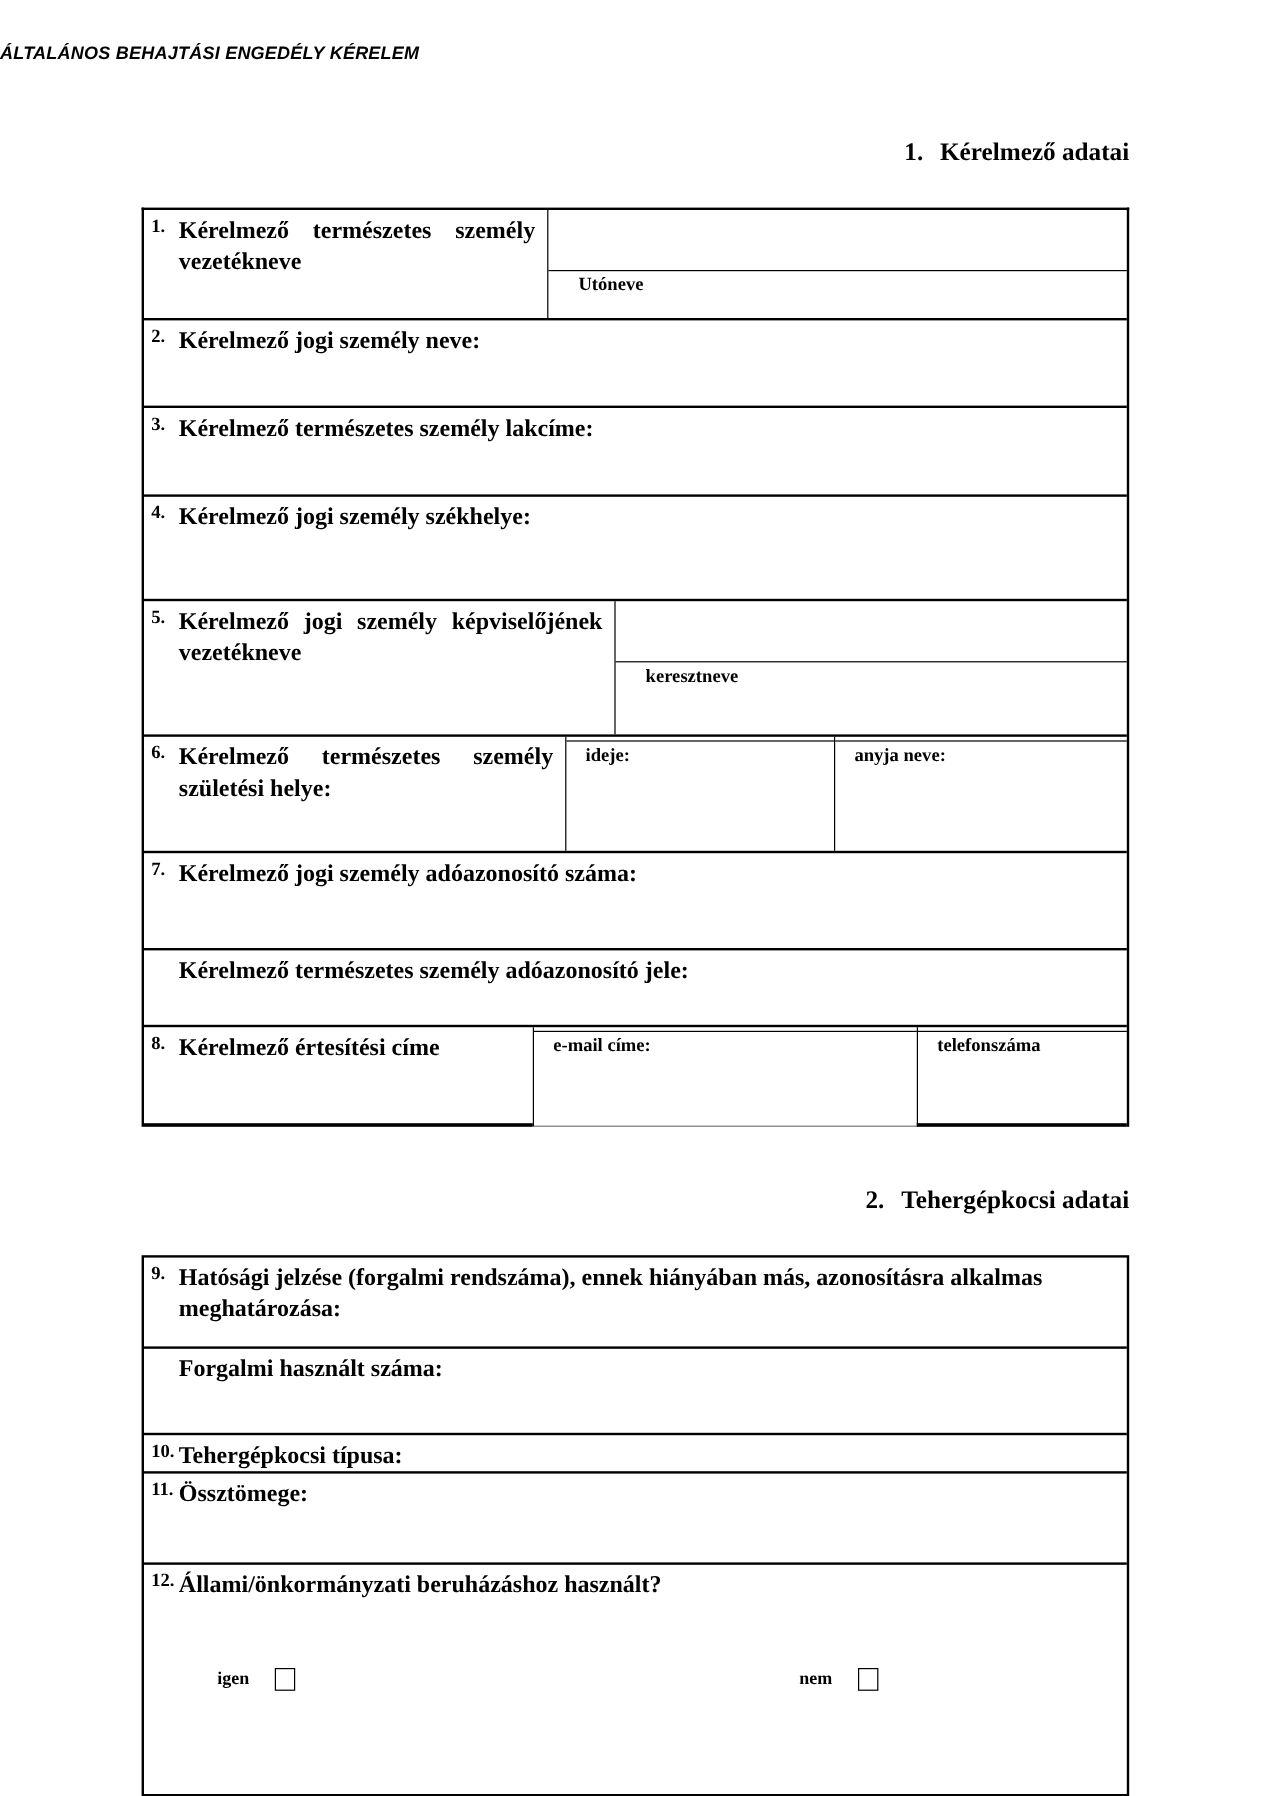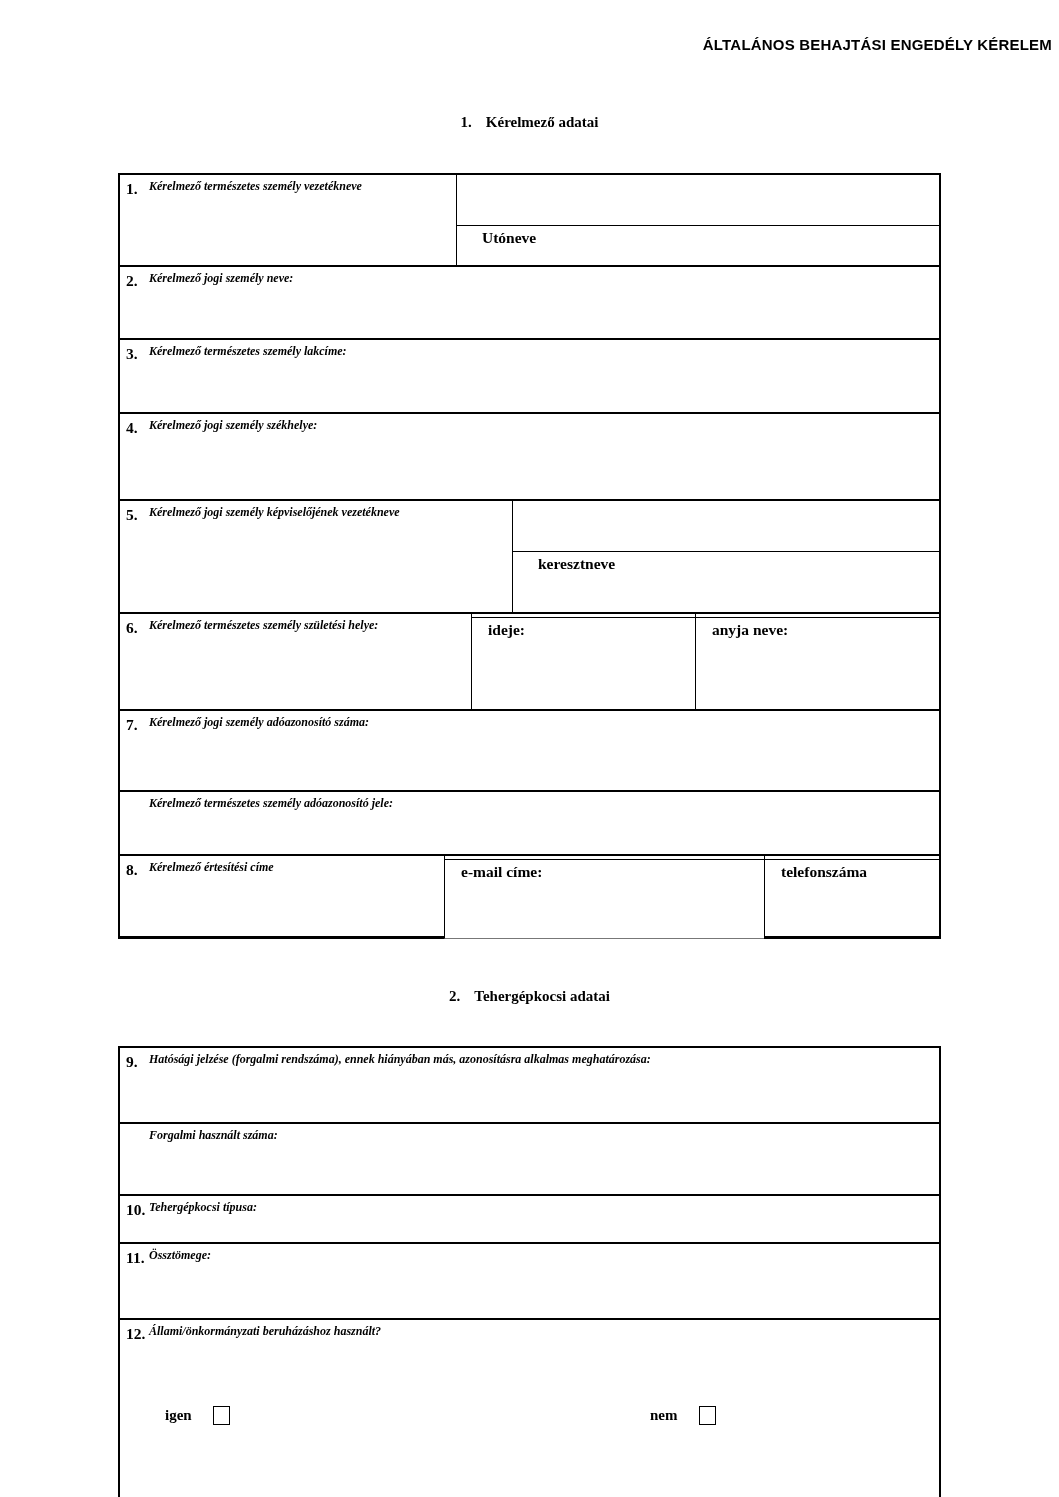--- a/index.html
+++ b/index.html
@@ -6,27 +6,27 @@
   .page{
     position:relative;
     width:1059px;height:1497px;
     background:#ffffff;
     font-family:"Liberation Serif","DejaVu Serif",serif;
     color:#000;
     overflow:hidden;
   }
   .doc-title{
     position:absolute;top:36px;left:0;width:1052px;
-    text-align:right;
+    text-align:left;
     font-family:"Liberation Sans","DejaVu Sans",sans-serif;
-    font-weight:bold;font-size:15px;letter-spacing:.2px;
+    font-weight:bold;font-size:15px;letter-spacing:.2px;font-style:italic;
   }
   .sec-heading{
     position:absolute;left:118px;width:823px;
-    text-align:center;font-weight:bold;font-size:15px;
+    text-align:right;font-weight:bold;font-size:21px;
   }
   .sec-heading .sec-num{display:inline-block;margin-right:14px;}
   .h1{top:114px;}
   .h2{top:988px;}
 
   .ftable{
     position:absolute;left:118px;width:823px;
     border:2.5px solid #000;
     box-sizing:border-box;
     display:flex;flex-direction:column;
@@ -41,41 +41,41 @@
   .label-cell{
     display:flex;align-items:flex-start;
     padding-top:4px;
   }
   .num{
     flex:0 0 23px;padding-left:6px;
     font-weight:bold;font-size:15.5px;line-height:1.3;
   }
   .lbl{
     flex:1;padding-right:10px;
-    font-weight:bold;font-size:12px;line-height:1.3;font-style:italic;
+    font-weight:bold;font-size:20px;line-height:1.3;
   }
   .lbl.justify{text-align:justify;}
   .sub-cell{
     border-left:1.5px solid #000;
     padding-top:3px;
   }
   .sub-inner{
     border-top:1.5px solid #000;
     margin:0 0 0 0;
     padding:2px 6px 0 16px;
     font-weight:bold;font-size:15.5px;line-height:1.3;
     min-height:10px;
   }
   .sub-inner.pad-lg{padding-left:25px;margin-top:47px;}
   
   .t1{border-bottom:none;}
   .t1 .row-last .cell{border-bottom:3px solid #000;}
   .t1 .row-last .cell.thin-bottom{border-bottom:1px solid #777;}
   
-  .options{position:absolute;left:0;top:86px;width:100%;height:30px;padding-left:24px;}
+  .options{position:absolute;left:16px;top:86px;width:100%;height:30px;padding-left:24px;}
   .opt{
     position:absolute;display:inline-flex;align-items:center;
     font-weight:bold;font-size:15px;
   }
   .opt-yes{left:45px;}
   .opt-no{left:530px;}
   .chk{
     display:inline-block;width:15px;height:17px;
     border:1.7px solid #000;background:#fff;
     margin-left:21px;
@@ -190,21 +190,21 @@
       </div>
     </div>
 
     <div class="row" style="height:72px">
       <div class="cell label-cell" style="width:100%">
         <span class="num"></span>
         <div class="lbl">Forgalmi használt száma:</div>
       </div>
     </div>
 
-    <div class="row" style="height:48px">
+    <div class="row" style="height:32px">
       <div class="cell label-cell" style="width:100%">
         <span class="num">10.</span>
         <div class="lbl">Tehergépkocsi típusa:</div>
       </div>
     </div>
 
     <div class="row" style="height:76px">
       <div class="cell label-cell" style="width:100%">
         <span class="num">11.</span>
         <div class="lbl">Össztömege:</div>

